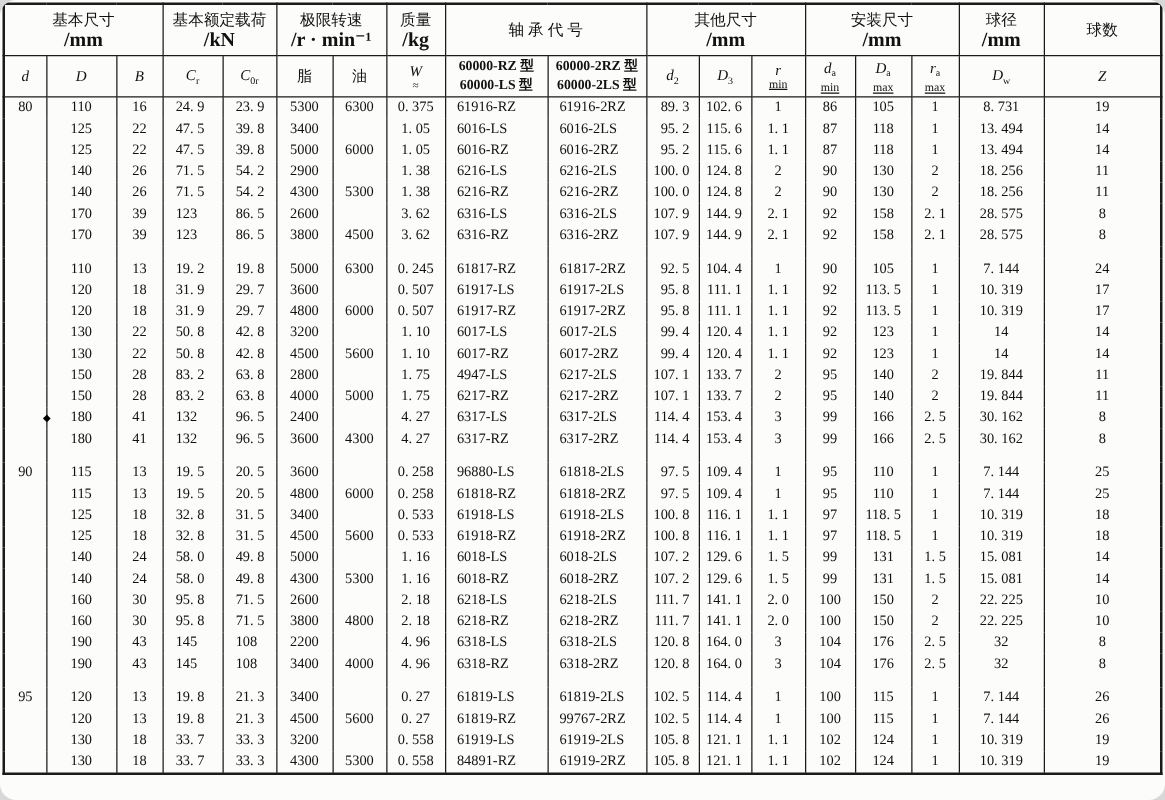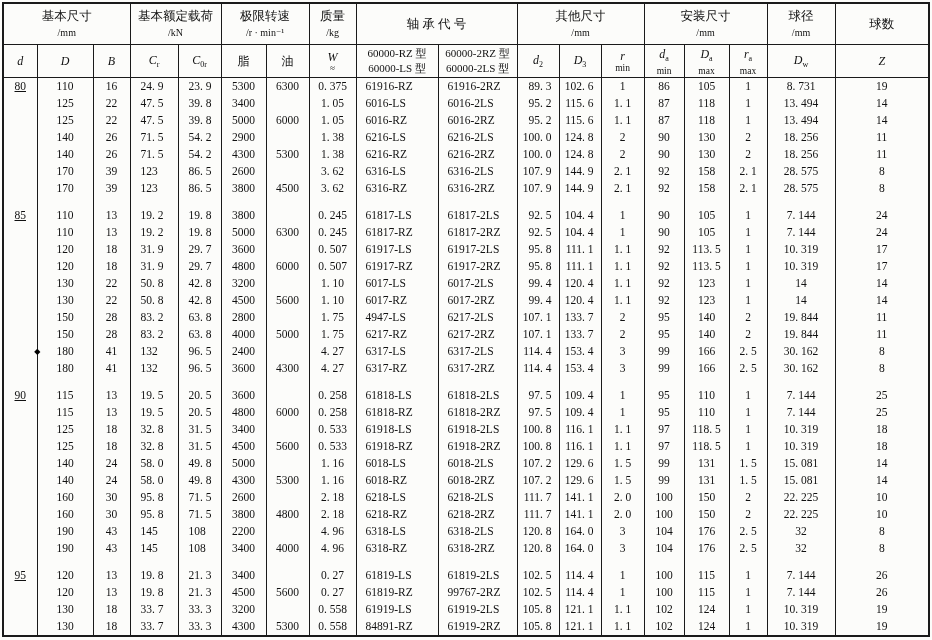--- a/index.html
+++ b/index.html
@@ -1,51 +1,51 @@
 <!DOCTYPE html>
 <html><head>
 <meta charset="utf-8">
 <style>
   html,body { margin:0; padding:0; background:#d8d8d8; }
   .page {
     width:932px; height:640px; background:#fcfcfa; position:relative;
     font-family:"Liberation Serif","DejaVu Serif",serif; color:#111;
-    overflow:hidden; box-sizing:border-box;
+    overflow:hidden; box-sizing:border-box;border-radius:13px;
   }
   table.bearing {
     border-collapse:collapse; table-layout:fixed;
     margin:2px 0 0 2px; width:927px;
     border:2px solid #1a1a1a;
   }
   thead th {
     border:1px solid #1a1a1a; font-weight:normal;
     text-align:center; vertical-align:middle; padding:0;
     white-space:nowrap; overflow:hidden;
   }
   tr.h1 th { height:40px; font-size:12.5px; }
   tr.h2 th { height:32px; font-size:12px; }
   .hline { line-height:17px; }
-  .unit  { font-size:10px; line-height:15px; }
+  .unit  { font-size:16px; line-height:15px;font-weight:bold; }
   i { font-style:italic; }
   sub { font-size:8px; vertical-align:-3px; }
-  .small  { font-size:9.5px; line-height:10px; }
+  .small  { font-size:9.5px; line-height:10px;text-decoration:underline; }
   .approx { font-size:9px;  line-height:9px; }
-  .desig-h { font-size:11px; line-height:15px; }
+  .desig-h { font-size:11px; line-height:15px;font-weight:bold; }
   tbody td {
     border-left:1px solid #1a1a1a; border-right:1px solid #1a1a1a;
     border-top:none; border-bottom:none;
     font-size:11.5px; height:17px; line-height:17px;
     padding:0; text-align:center; white-space:nowrap; overflow:visible;
     vertical-align:middle;
   }
   tr.gap-row td { height:10px; line-height:10px; }
   td.col-desig_rz, td.col-desig_2rz { text-align:left; padding-left:9px; }
   td.col-Cr, td.col-C0r { text-align:left; padding-left:10px; }
   td.col-d2, td.col-D3 { text-align:right; padding-right:7px; }
-  td.c-d { position:relative;text-decoration:underline; }
+  td.c-d { position:relative; }
   .row-marker {
     position:absolute; right:-4px; top:50%; transform:translateY(-50%);
     font-size:8px; line-height:8px; color:#000;
   }
 </style>
 </head>
 <body>
 
 <div class="page">
   <table class="bearing">
@@ -303,40 +303,20 @@
           <td></td>
           <td></td>
           <td></td>
           <td></td>
           <td></td>
           <td></td>
           <td></td>
           <td></td>
         </tr>
         <tr class="data-row">
-          <td class="c-d">85</td>
-          <td class="col-D">110</td>
-          <td class="col-B">13</td>
-          <td class="col-Cr">19. 2</td>
-          <td class="col-C0r">19. 8</td>
-          <td class="col-grease">3800</td>
-          <td class="col-oil"></td>
-          <td class="col-W">0. 245</td>
-          <td class="col-desig_rz">61817-LS</td>
-          <td class="col-desig_2rz">61817-2LS</td>
-          <td class="col-d2">92. 5</td>
-          <td class="col-D3">104. 4</td>
-          <td class="col-r_min">1</td>
-          <td class="col-da_min">90</td>
-          <td class="col-Da_max">105</td>
-          <td class="col-ra_max">1</td>
-          <td class="col-Dw">7. 144</td>
-          <td class="col-Z">24</td>
-        </tr>
-        <tr class="data-row">
           <td class="c-d"></td>
           <td class="col-D">110</td>
           <td class="col-B">13</td>
           <td class="col-Cr">19. 2</td>
           <td class="col-C0r">19. 8</td>
           <td class="col-grease">5000</td>
           <td class="col-oil">6300</td>
           <td class="col-W">0. 245</td>
           <td class="col-desig_rz">61817-RZ</td>
           <td class="col-desig_2rz">61817-2RZ</td>
@@ -533,21 +513,21 @@
         </tr>
         <tr class="data-row">
           <td class="c-d">90</td>
           <td class="col-D">115</td>
           <td class="col-B">13</td>
           <td class="col-Cr">19. 5</td>
           <td class="col-C0r">20. 5</td>
           <td class="col-grease">3600</td>
           <td class="col-oil"></td>
           <td class="col-W">0. 258</td>
-          <td class="col-desig_rz">61818-LS</td>
+          <td class="col-desig_rz">96880-LS</td>
           <td class="col-desig_2rz">61818-2LS</td>
           <td class="col-d2">97. 5</td>
           <td class="col-D3">109. 4</td>
           <td class="col-r_min">1</td>
           <td class="col-da_min">95</td>
           <td class="col-Da_max">110</td>
           <td class="col-ra_max">1</td>
           <td class="col-Dw">7. 144</td>
           <td class="col-Z">25</td>
         </tr>

